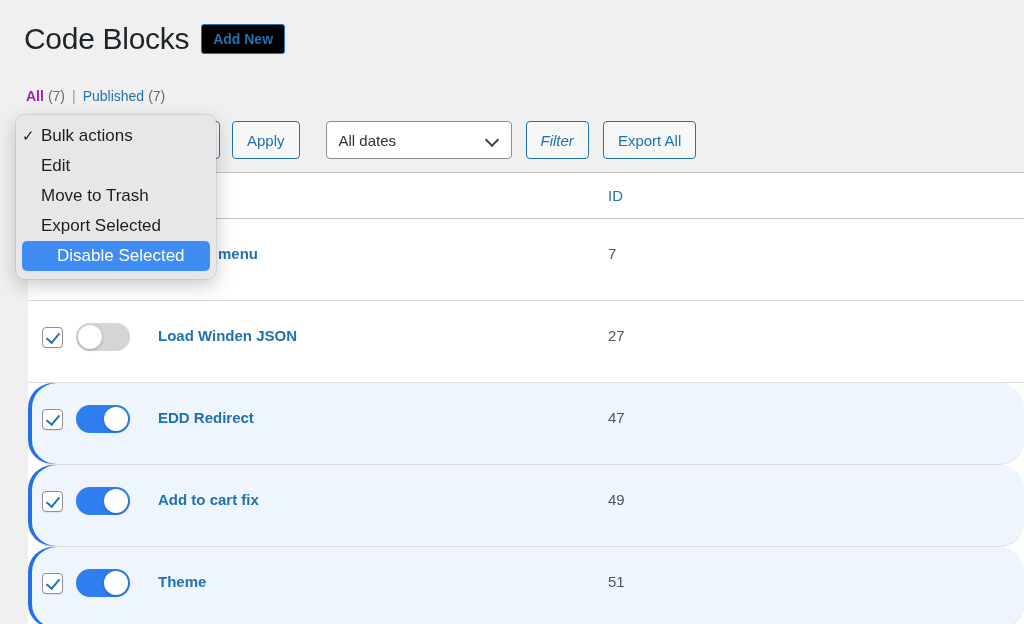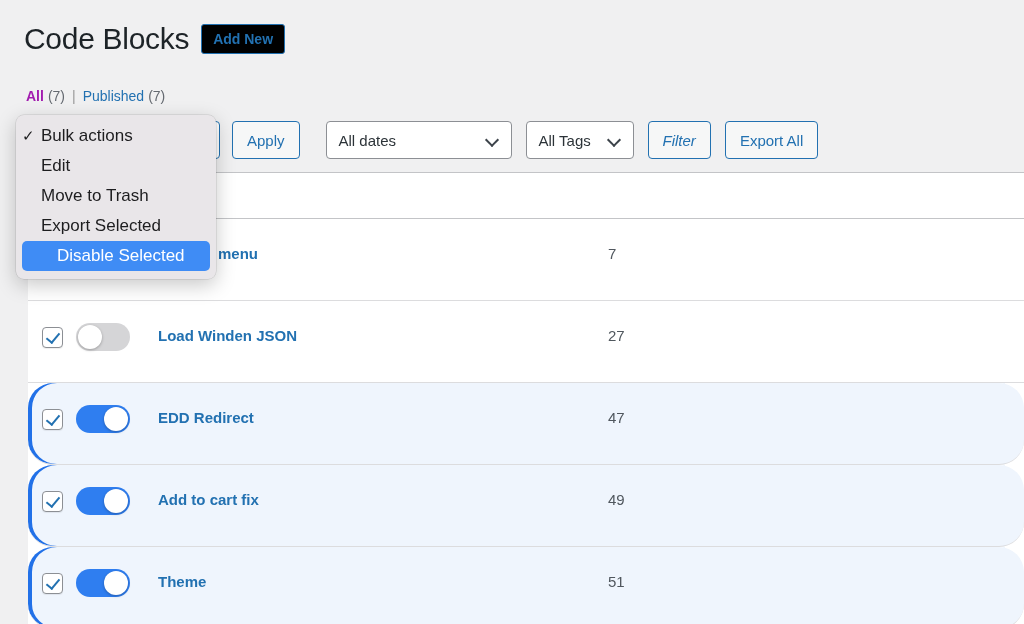--- a/index.html
+++ b/index.html
@@ -237,36 +237,35 @@
   <div class="tablenav">
     <div class="ctl bulk-select">
       <span>Bulk actions</span>
       <span class="chev"></span>
     </div>
     <div class="ctl btn-secondary apply-btn">Apply</div>
     <div class="ctl native-select dates-select">
       <span>All dates</span>
       <span class="chev"></span>
     </div>
-    <div class="ctl native-select tags-select">
-      <span>All Tags</span>
-      <span class="chev"></span>
-    </div>
     <div class="ctl btn-secondary filter-btn">Filter</div>
     <div class="ctl btn-secondary">Export All</div>
   </div>
 
   <div class="list-table">
     <div class="thead-row">
       <div class="col-cb">
         <span class="cb"></span>
       </div>
       <div class="col-tog"></div>
       <div class="col-title">
         <span class="th-label">Title</span>
+      </div>
+      <div class="col-id">
+        <span class="th-label">ID</span>
       </div>
       <div class="col-rest"></div>
     </div>
     <div id="rows-container">
         <div class="trow">
           <div class="col-cb">
             <span class="cb checked"></span>
           </div>
           <div class="col-tog">
             <span class="toggle on">

